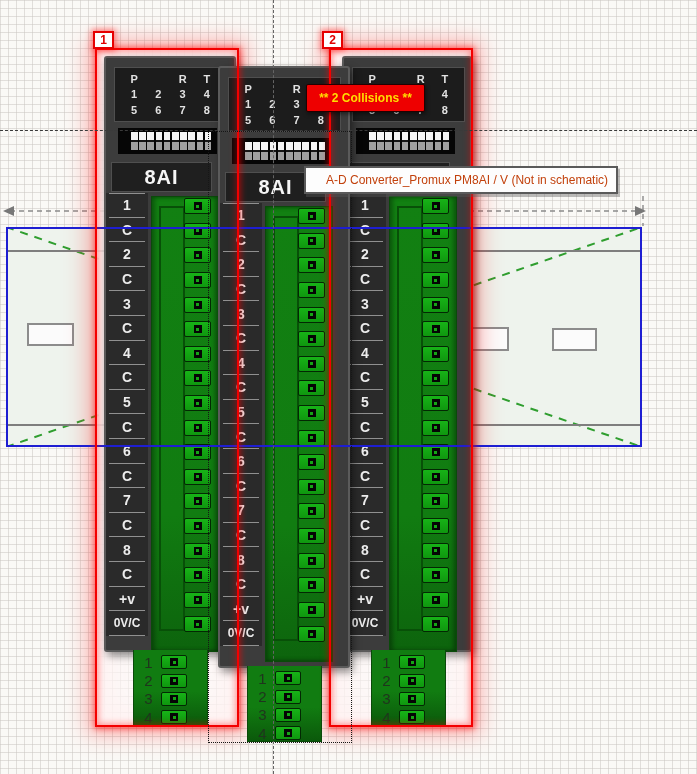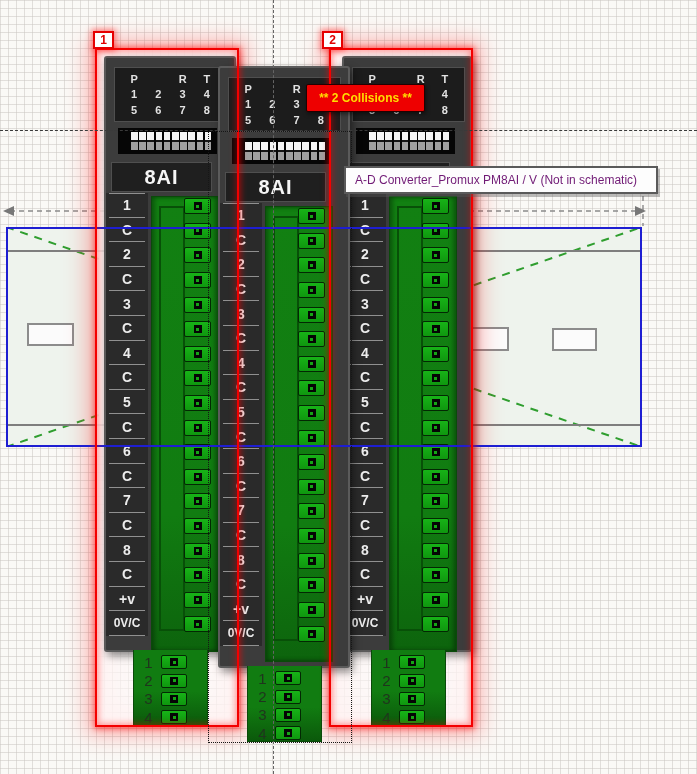--- a/index.html
+++ b/index.html
@@ -88,22 +88,22 @@
   
   .marquee{position:absolute;left:208px;top:131px;width:144px;height:612px;border:1.5px dotted #161616;z-index:9;pointer-events:none;}
   .guide-h{position:absolute;left:0;top:130px;width:697px;height:0;border-top:1.5px dashed #3a3a3a;z-index:10;pointer-events:none;}
   .guide-v{position:absolute;left:273px;top:0;width:0;height:774px;border-left:1.5px dashed #646464;z-index:10;pointer-events:none;}
 
   
   .banner{position:absolute;left:306px;top:84px;width:119px;height:28px;background:var(--collision_bg,#ee0000);
     border:1.5px solid #230000;border-radius:2px;color:var(--collision_text,#ffdd00);font-size:12px;font-weight:bold;
     display:flex;align-items:center;justify-content:center;z-index:11;box-shadow:1px 2px 4px rgba(0,0,0,.5);}
   .tooltip{position:absolute;left:304px;top:166px;width:314px;height:28px;background:#fdfdfd;border:2px solid #5a5a5a;
-    color:#701a75;font-size:12px;display:flex;align-items:center;padding-left:9px;z-index:12;
-    box-shadow:2px 3px 0 rgba(90,90,90,.4);margin-left:40px;}
+    color:#c2410c;font-size:12px;display:flex;align-items:center;padding-left:20px;z-index:12;
+    box-shadow:2px 3px 0 rgba(90,90,90,.4);}
 </style>
 </head>
 <body>
 
 <div class="canvas">
 
   <div class="blue-fill">
     <svg class="xlines" viewBox="0 0 636 220" preserveAspectRatio="none">
       <line x1="0" y1="0" x2="636" y2="220"></line>
       <line x1="0" y1="220" x2="636" y2="0"></line>

